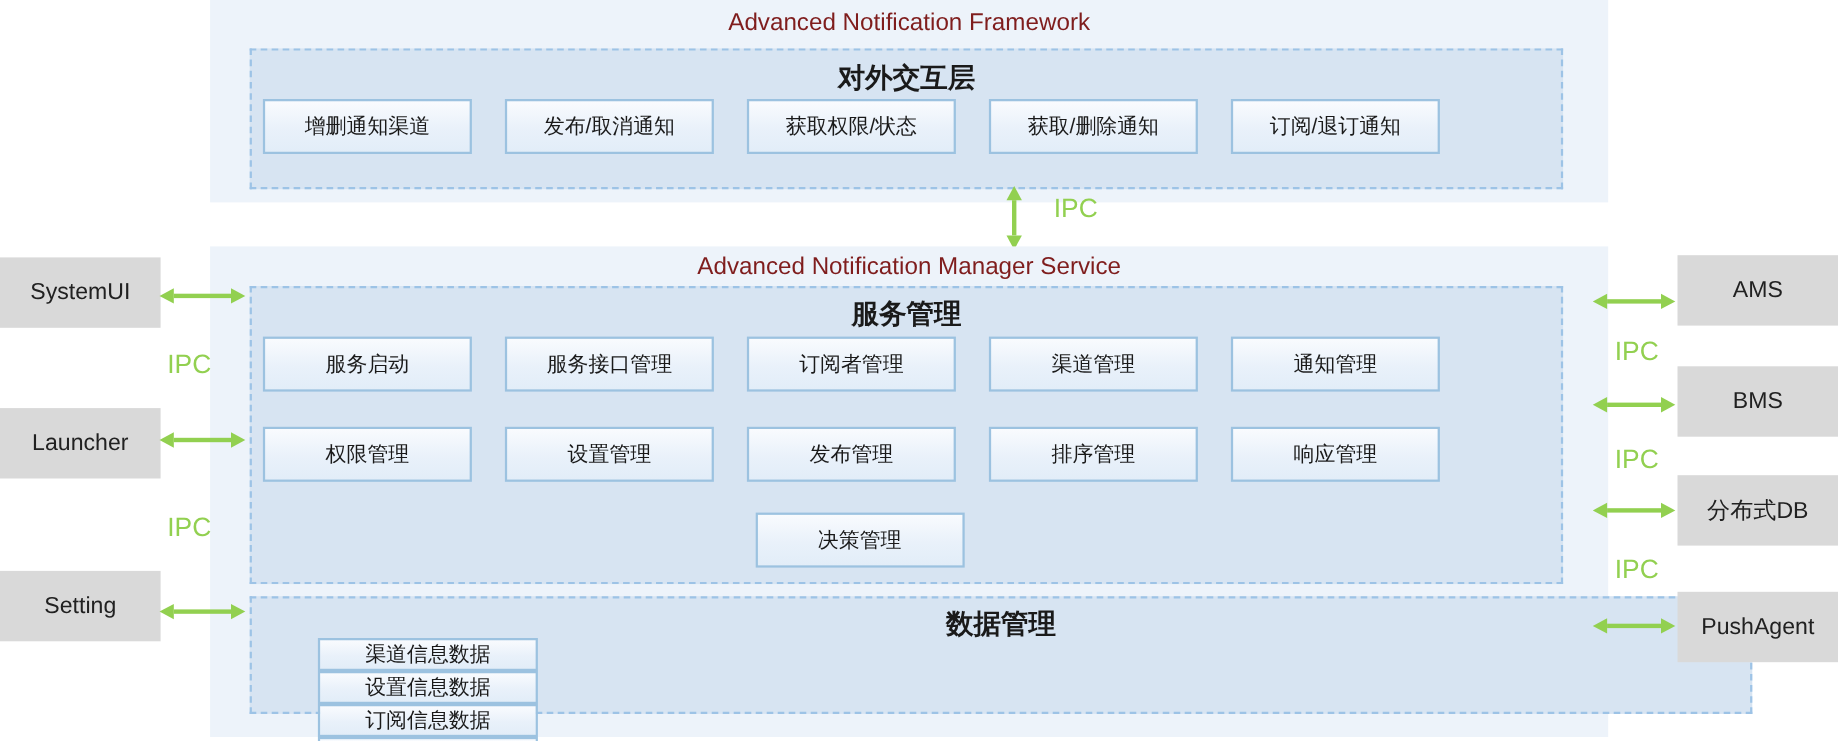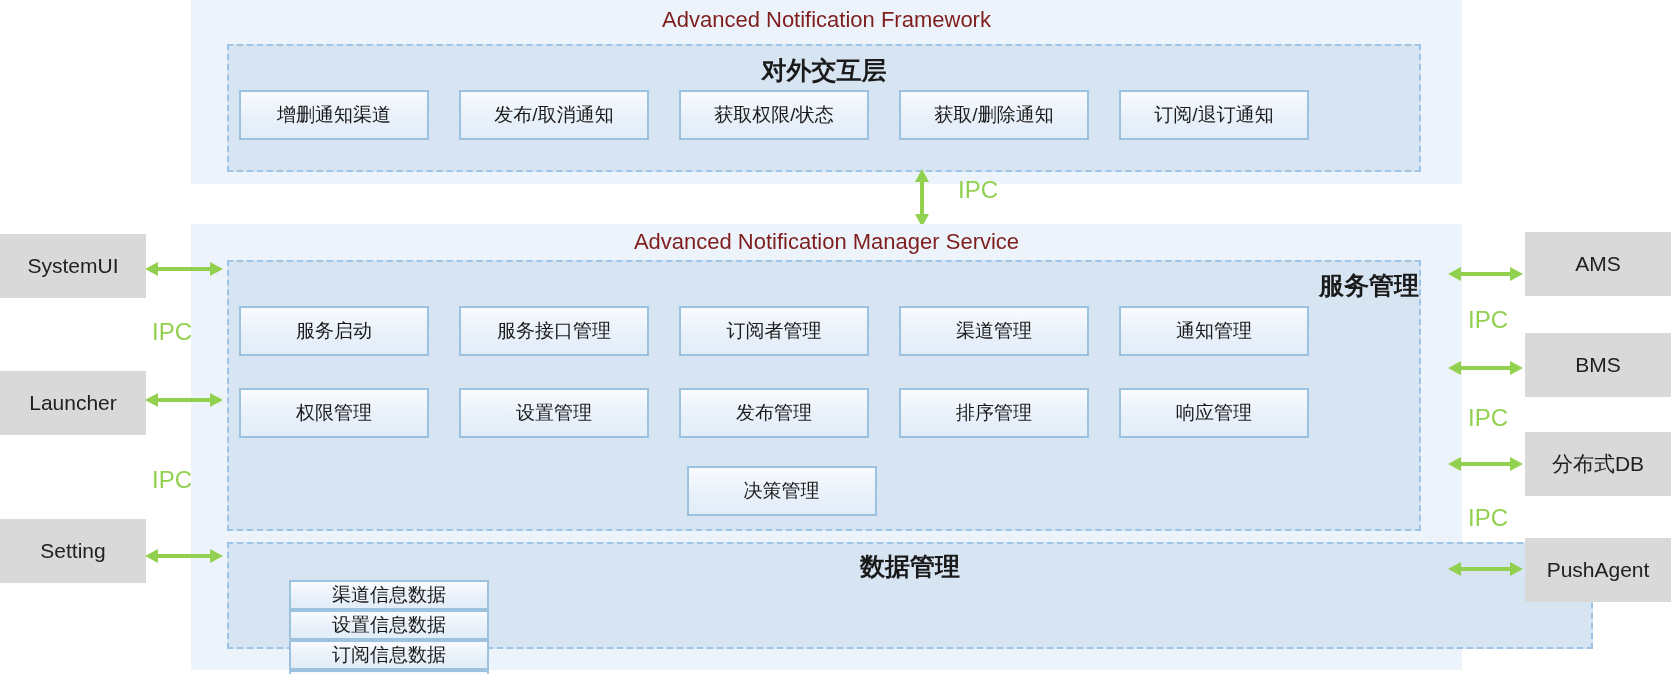--- a/index.html
+++ b/index.html
@@ -57,21 +57,21 @@
     </div>
   </div>
 
   <div class="v-arrow" style="left:920px; top:182px; height:32px;"></div>
   <div class="ipc-label" style="left:948px; top:176px;">IPC</div>
 
   <div class="panel" style="left:191px; top:224px; width:1271px; height:446px;">
     <div class="panel-title" style="top:5px;">Advanced Notification Manager Service</div>
 
     <div class="dashed-layer" style="left:36px; top:36px; width:1194px; height:271px;">
-      <div class="layer-label" style="top:7px;text-align:right;">服务管理</div>
+      <div class="layer-label" style="top:7px;">服务管理</div>
 
       <div class="btn-row" style="left:10px; right:110px; top:44px; height:50px;">
         <div class="diag-btn">服务启动</div>
         <div class="diag-btn">服务接口管理</div>
         <div class="diag-btn">订阅者管理</div>
         <div class="diag-btn">渠道管理</div>
         <div class="diag-btn">通知管理</div>
       </div>
 
       <div class="btn-row" style="left:10px; right:110px; top:126px; height:50px;">

